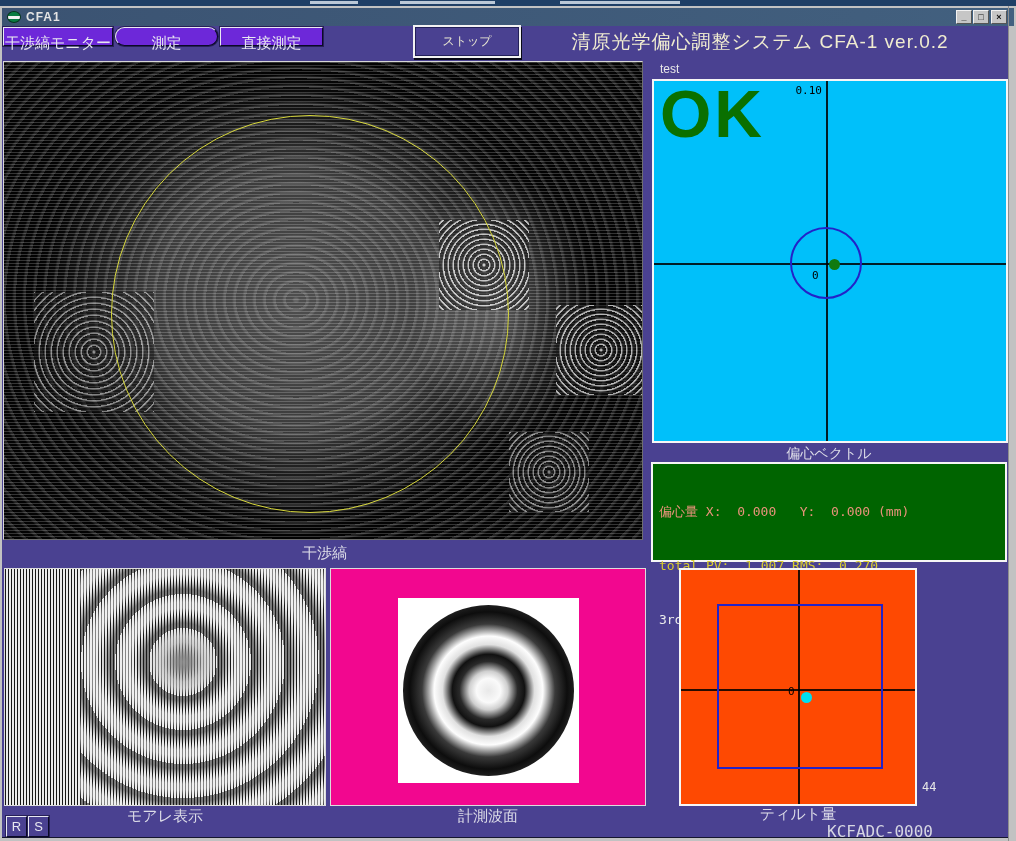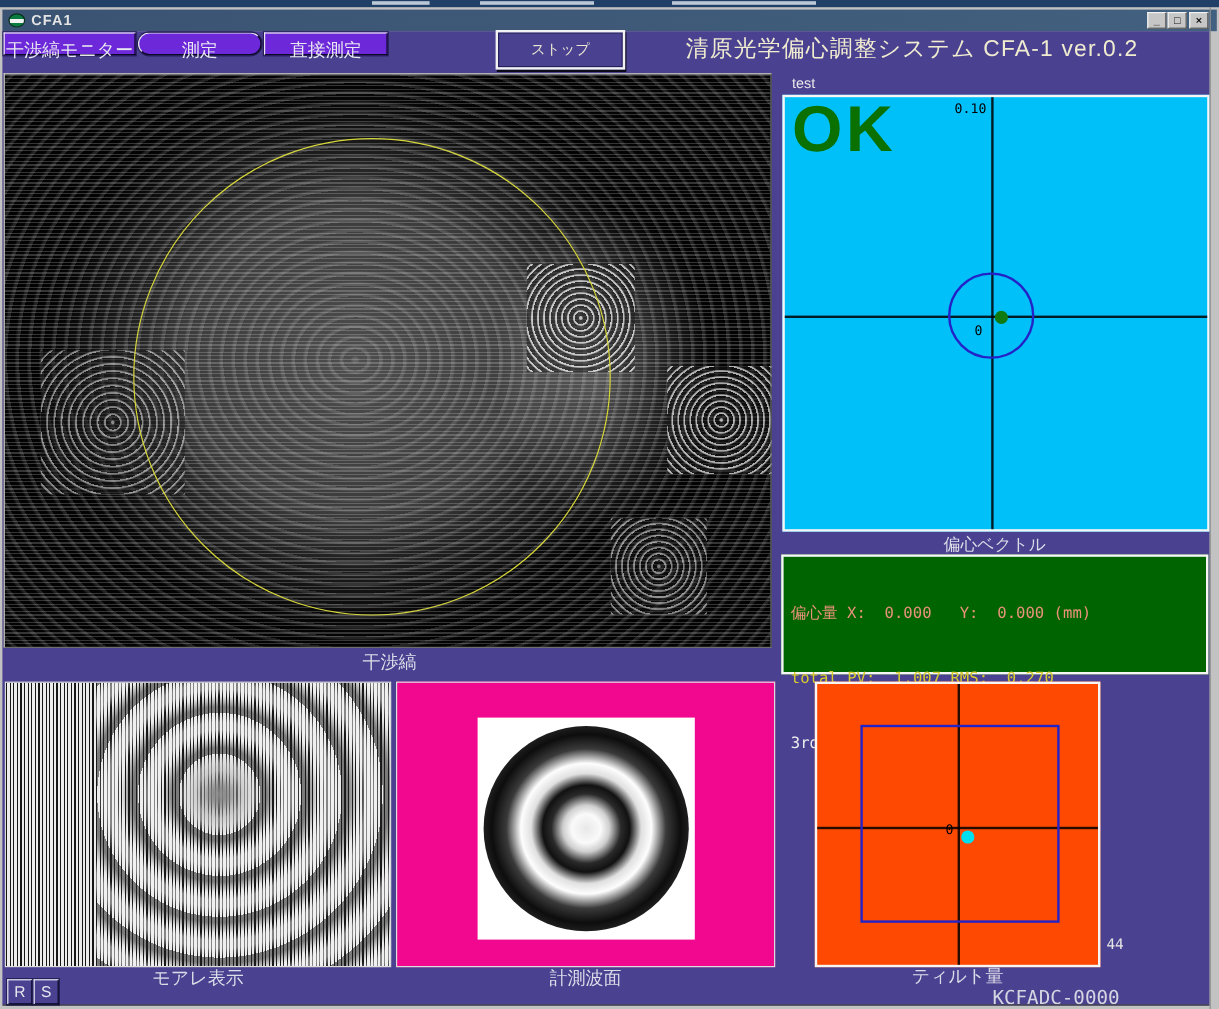--- a/index.html
+++ b/index.html
@@ -54,21 +54,21 @@
   
   #vector-header{left:660px;top:62px;width:200px;height:16px;color:#e8e8e8;font-size:12px;}
   #vector-panel{left:652px;top:79px;width:356px;height:364px;box-sizing:border-box;border:2px solid #f6f6f6;background:#00c0fa;}
   .xline{background:rgba(0,0,0,.85);}
   #vec-vline{left:172px;top:0;width:2px;height:360px;}
   #vec-hline{left:0;top:182px;width:352px;height:2px;}
   #vec-scale{left:118px;top:3px;width:50px;text-align:right;font-size:11px;color:#000;}
   #vec-circle{left:136px;top:146px;width:72px;height:72px;border:2px solid #2323c8;border-radius:50%;box-sizing:border-box;}
   #vec-dot{left:175px;top:178px;width:11px;height:11px;background:#107a10;border-radius:50%;}
   #vec-origin{left:158px;top:188px;font-size:11px;color:#000;}
-  #vec-status{left:6px;top:0px;font-size:54px;line-height:1;font-weight:bold;color:#0a7000;letter-spacing:3px;}
+  #vec-status{left:6px;top:0px;font-size:66px;line-height:1;font-weight:bold;color:#0a7000;letter-spacing:3px;}
 
   
   #results-panel{left:651px;top:462px;width:356px;height:100px;box-sizing:border-box;border:2px solid #f6f6f6;
     background:#006400;padding:3px 6px;font-family:"DejaVu Sans Mono",monospace;font-size:13px;line-height:18px;white-space:pre;}
   .line-salmon{color:#e8937a;}
   .line-yellow{color:#d9cc2e;}
   .line-white{color:#ececec;}
 
   
   #moire-panel{left:4px;top:568px;width:322px;height:238px;box-sizing:border-box;border:1px solid #dcdcdc;

